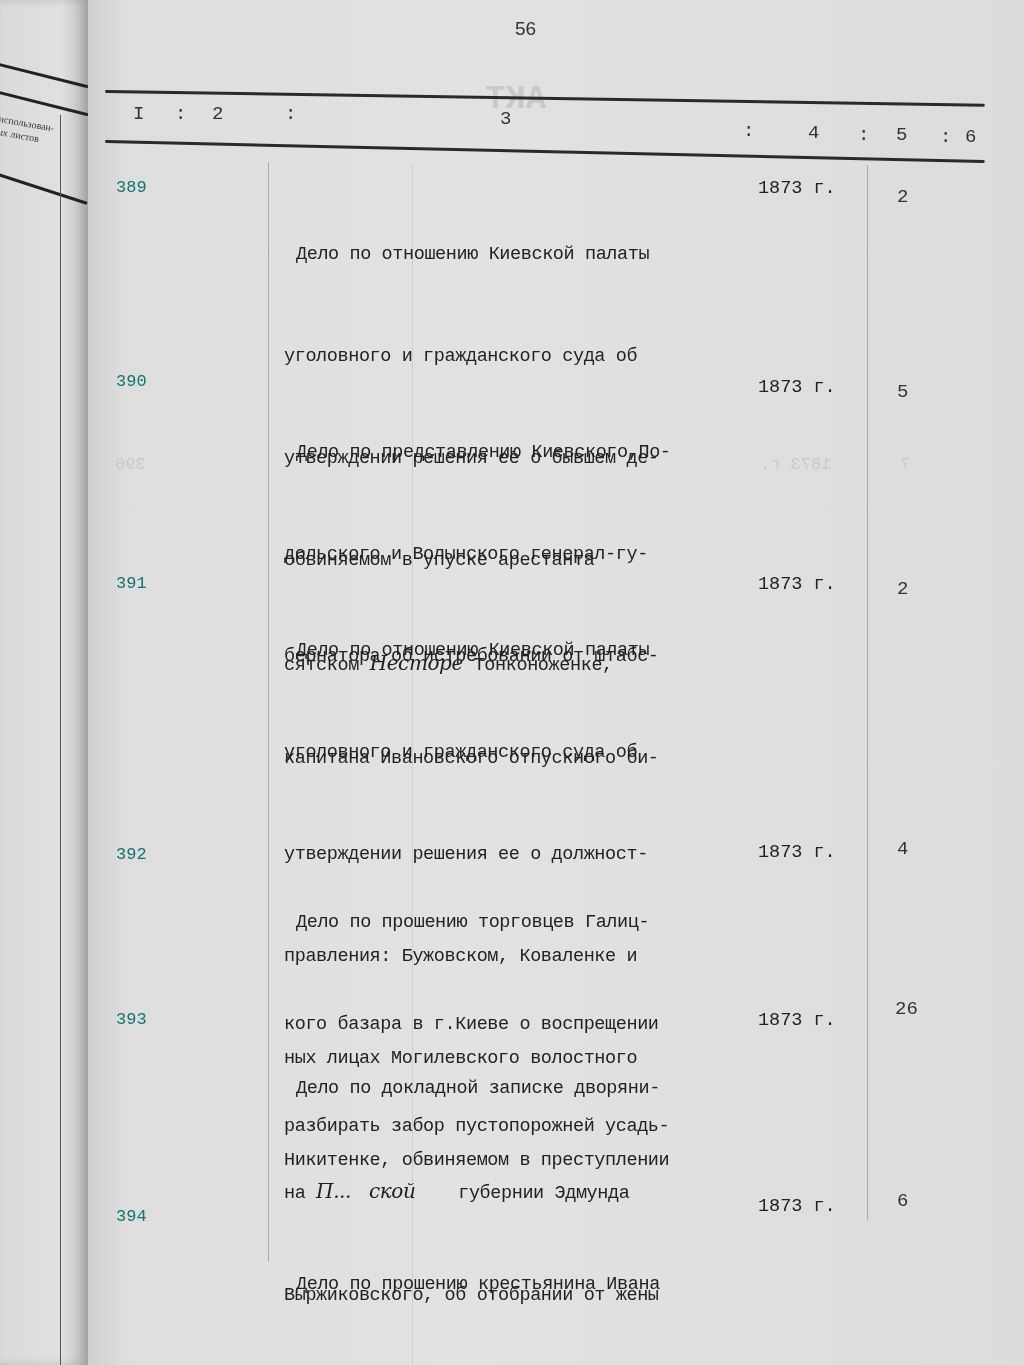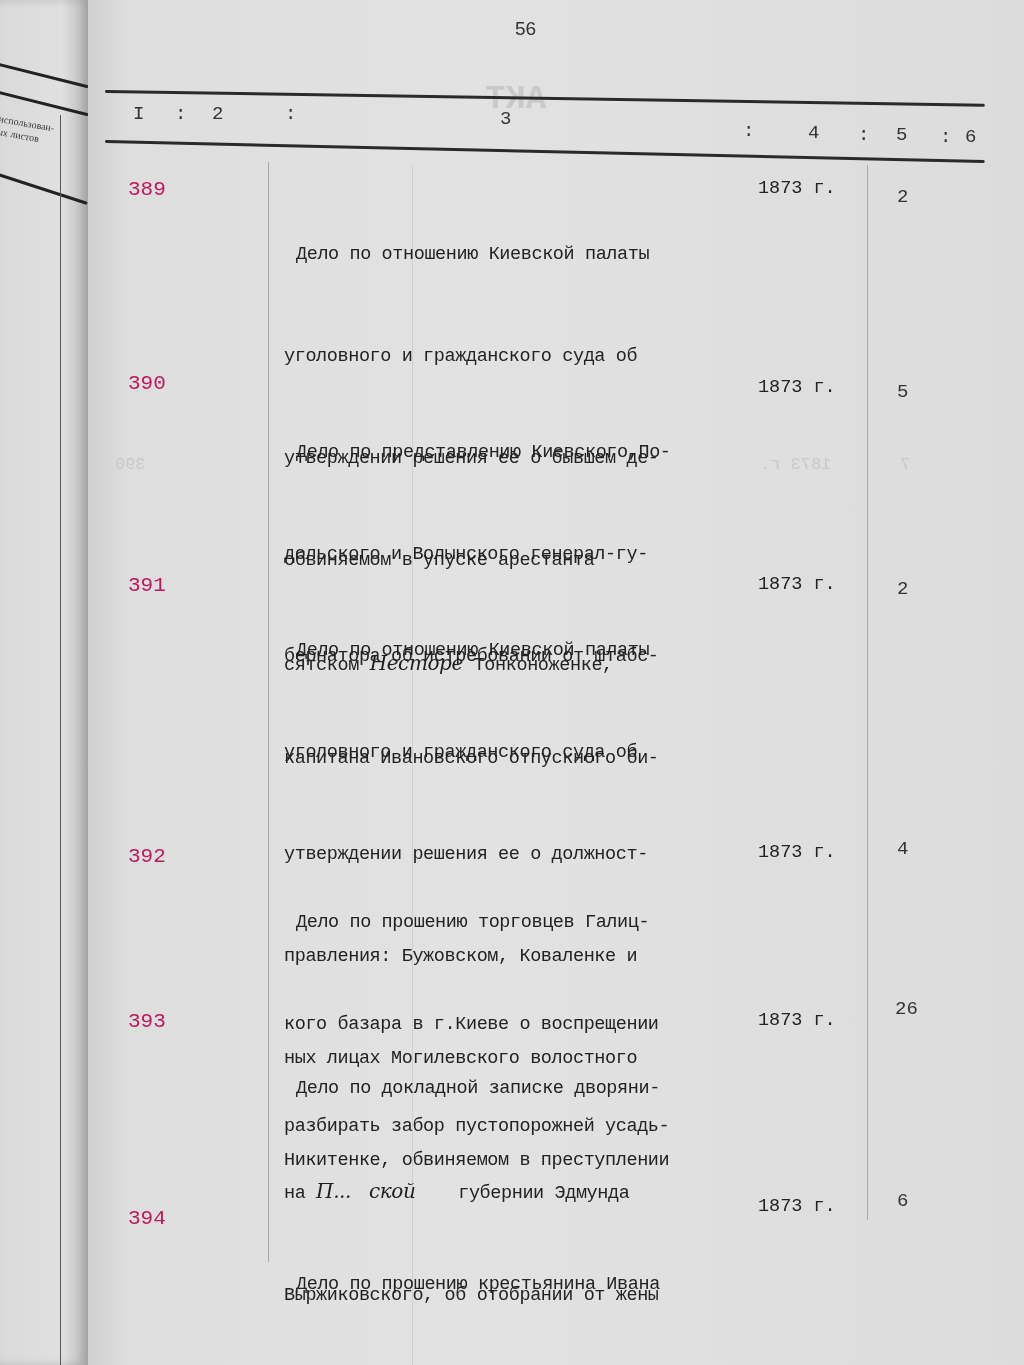--- a/index.html
+++ b/index.html
@@ -36,21 +36,21 @@
     position:absolute; top:103px; font-size:19px; color:#333;
   }
   .col-line {
     position:absolute; width:1px; background:#a9a9a9;
   }
   .ghost {
     position:absolute; color:#c9c9c9; font-size:17px; white-space:nowrap;
     transform:scaleX(-1);
   }
   .entry-num {
-    position:absolute; left:128px; font-size:21px; color:#be185d;
+    position:absolute; left:116px; font-size:17px; color:#0f766e;
   }
   .entry-desc {
     position:absolute; left:284px; width:500px; font-size:18.5px; line-height:34px;
     color:#222; letter-spacing:-0.4px; white-space:pre;
   }
   .entry-desc .line { display:block; }
   .entry-desc .first { padding-left:12px; }
   .entry-year {
     position:absolute; left:758px; font-size:18.5px; color:#222;
   }

